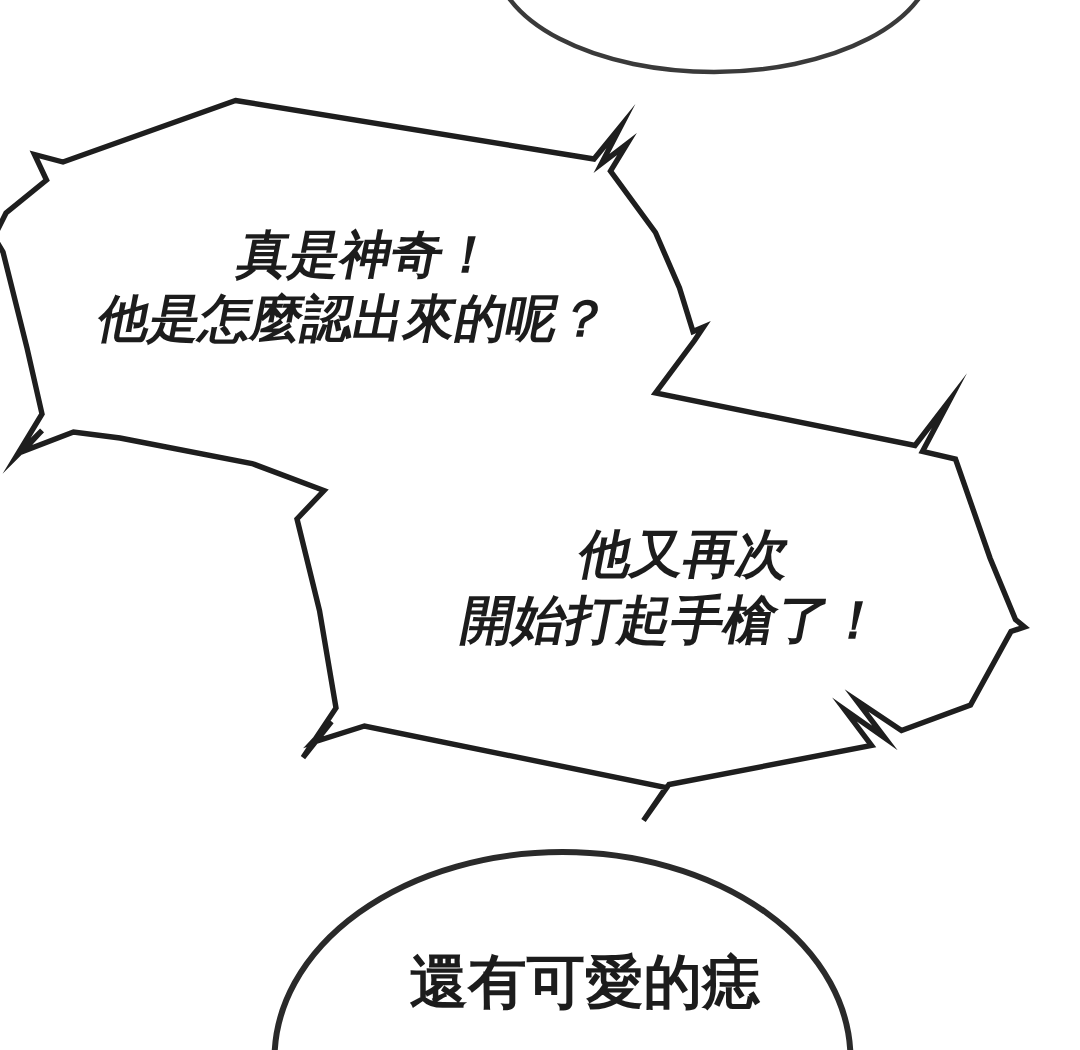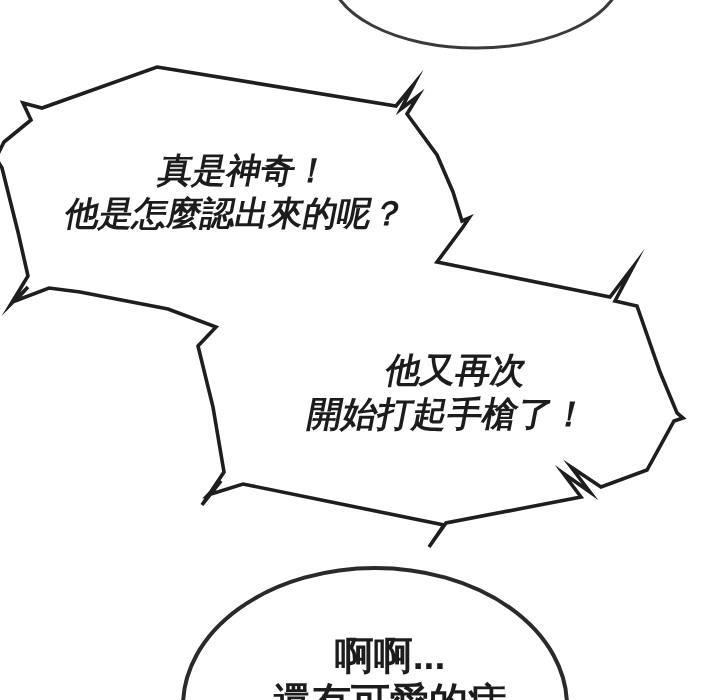--- a/index.html
+++ b/index.html
@@ -65,15 +65,14 @@
   <span class="ln">真是神奇！</span>
   <span class="ln">他是怎麼認出來的呢？</span>
 </div>
 
 <div class="speech" id="b2">
   <span class="ln">他又再次</span>
   <span class="ln">開始打起手槍了！</span>
 </div>
 
 <div class="speech" id="b3">
-  <span class="ln">啊啊...</span>
   <span class="ln">還有可愛的痣</span>
 </div>
 
 </body></html>

